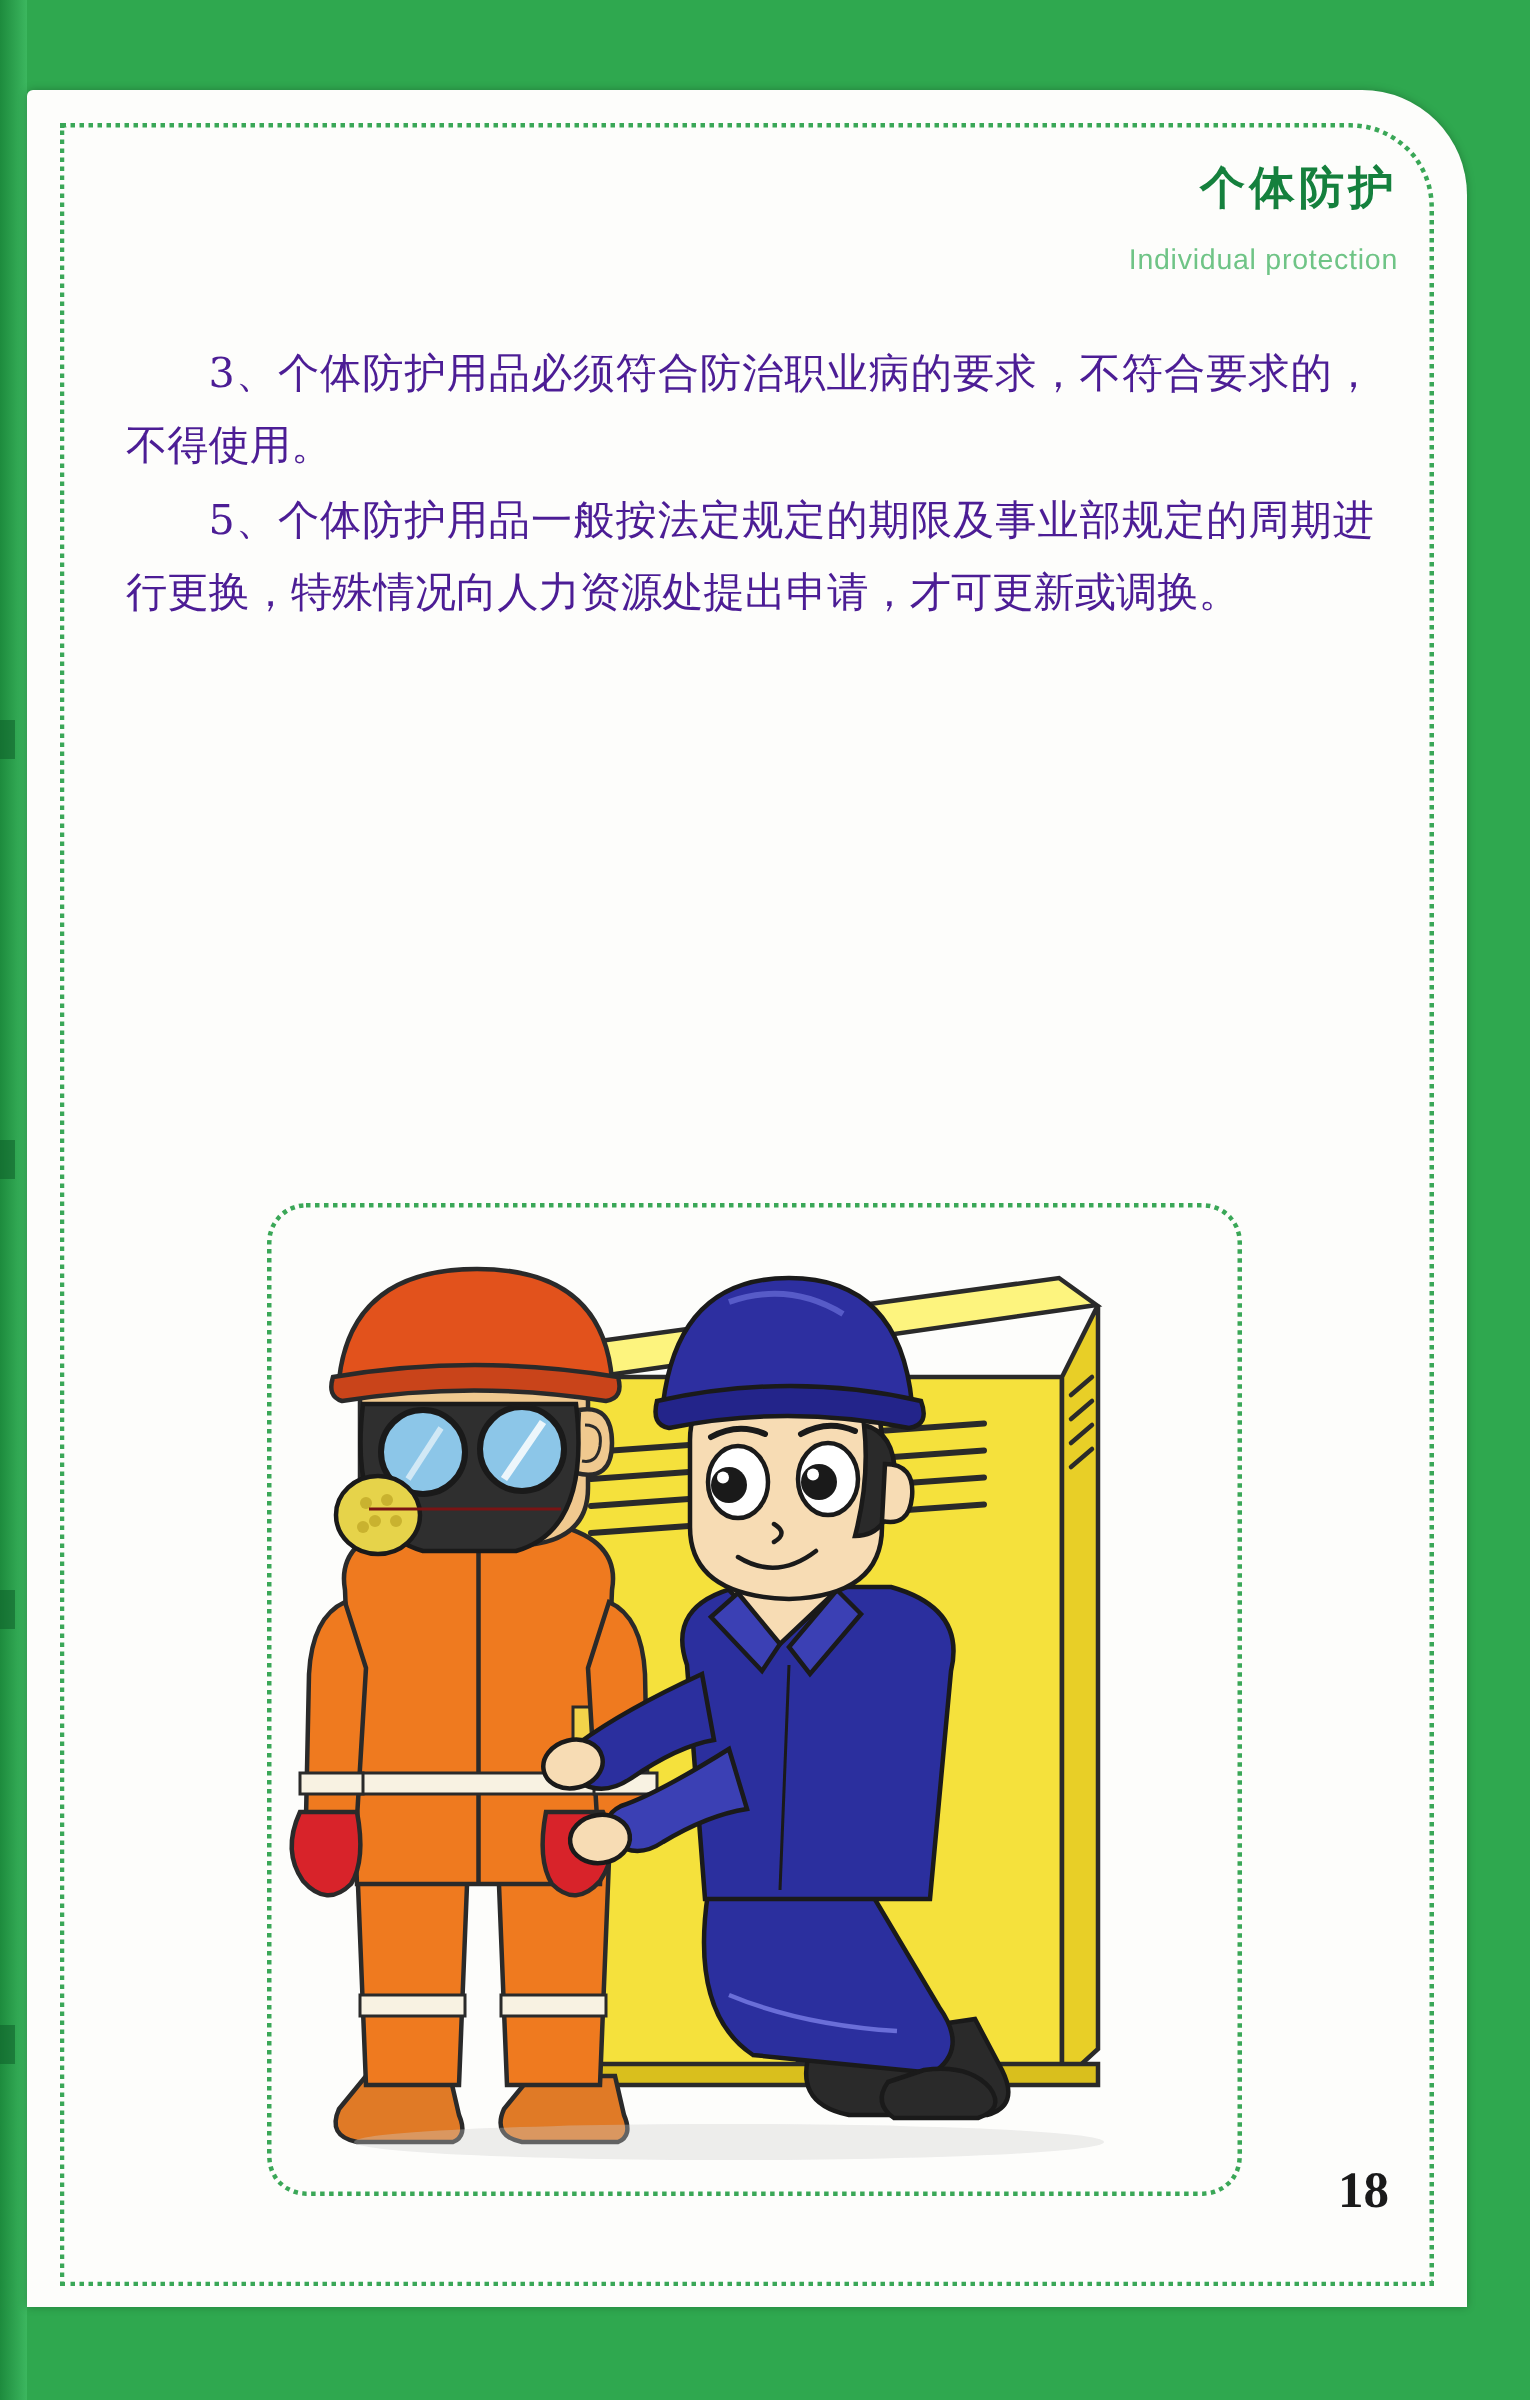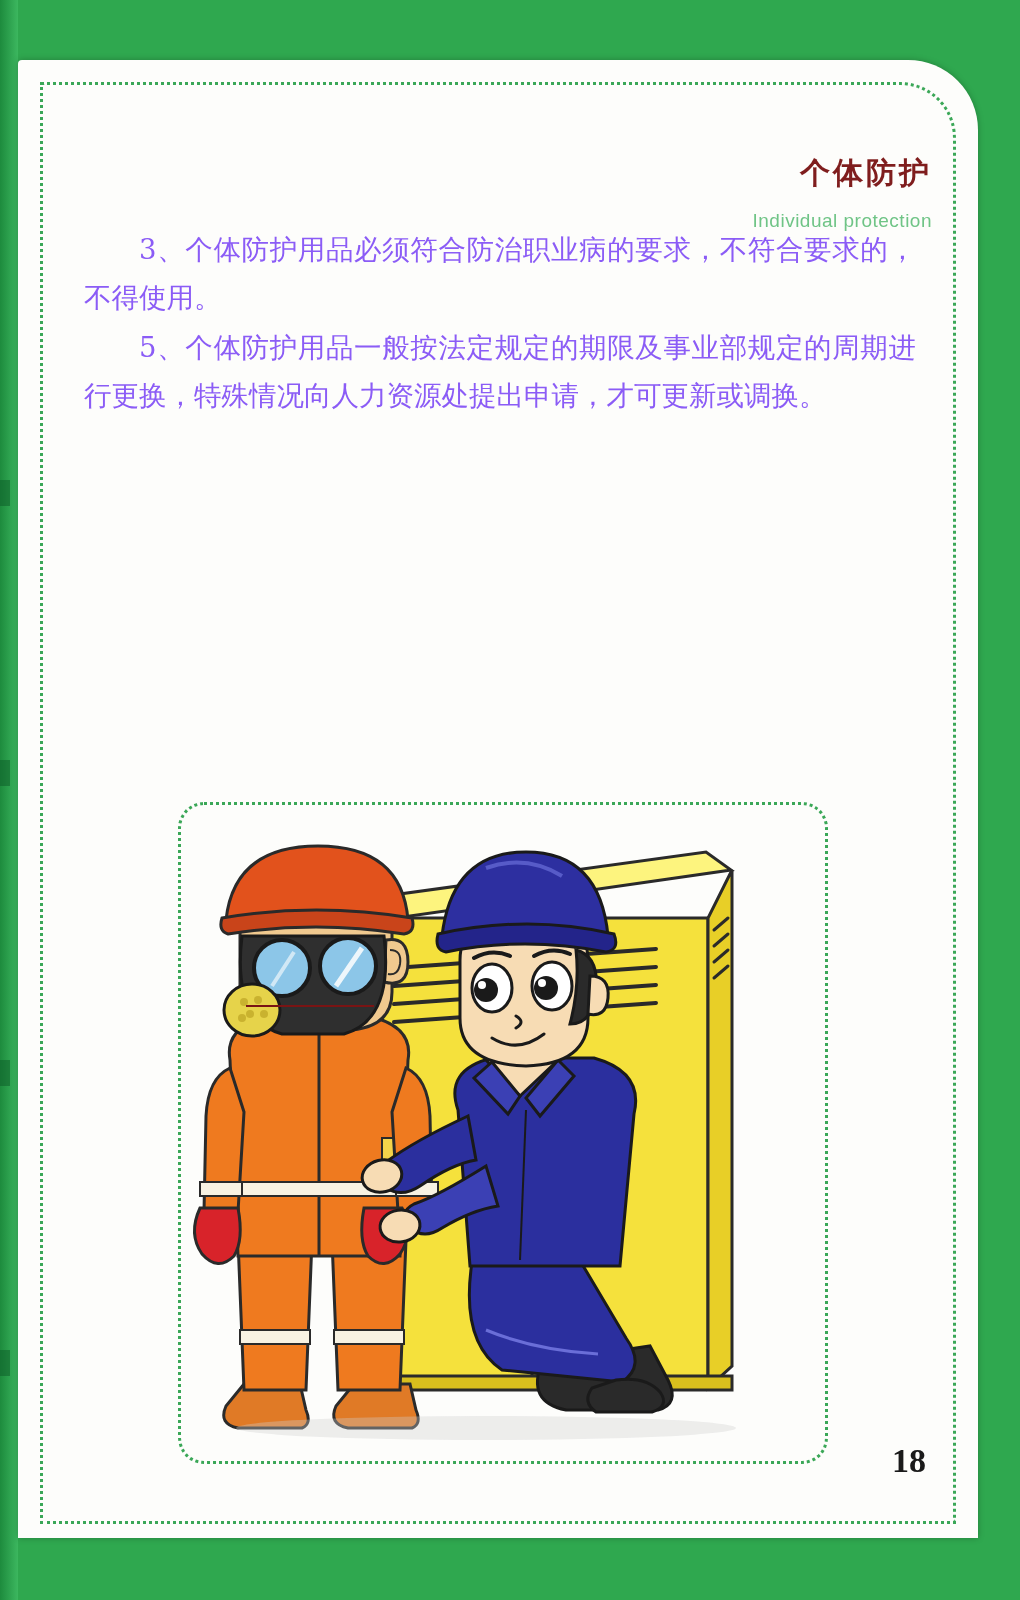--- a/index.html
+++ b/index.html
@@ -61,41 +61,40 @@
     position: absolute;
     right: 46px;
     top: 50px;
     text-align: right;
     line-height: 1.08;
   }
   #header .cn {
     font-family: "DejaVu Sans", sans-serif;
     font-size: 30px;
     font-weight: bold;
-    color: #7f1d1d;
+    color: #15803d;
     letter-spacing: 3px;
-    margin-top: 47px;
   }
   #header .en {
     font-family: "Liberation Sans", sans-serif;
     font-size: 19px;
     color: #6fc486;
     letter-spacing: 0.5px;
     margin-top: 22px;
   }
 
   
   #body-text {
     position: absolute;
     left: 66px;
     top: 165px;
     width: 832px;
     font-size: 27.5px;
     line-height: 48px;
-    color: #8b5cf6;
+    color: #4c1d95;
     text-align: justify;
     font-family: "DejaVu Serif", "Liberation Serif", serif;
   }
   #body-text p {
     margin: 0 0 2px 0;
     text-indent: 2em;
   }
 
   
   #figure {

